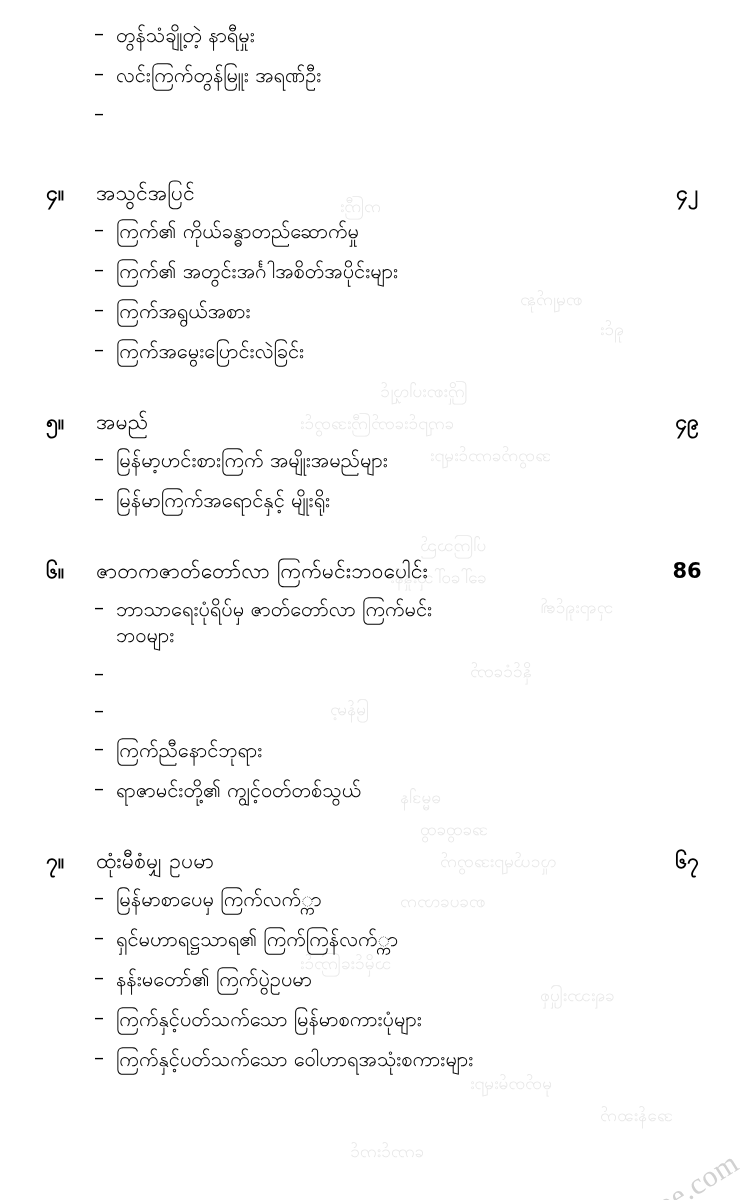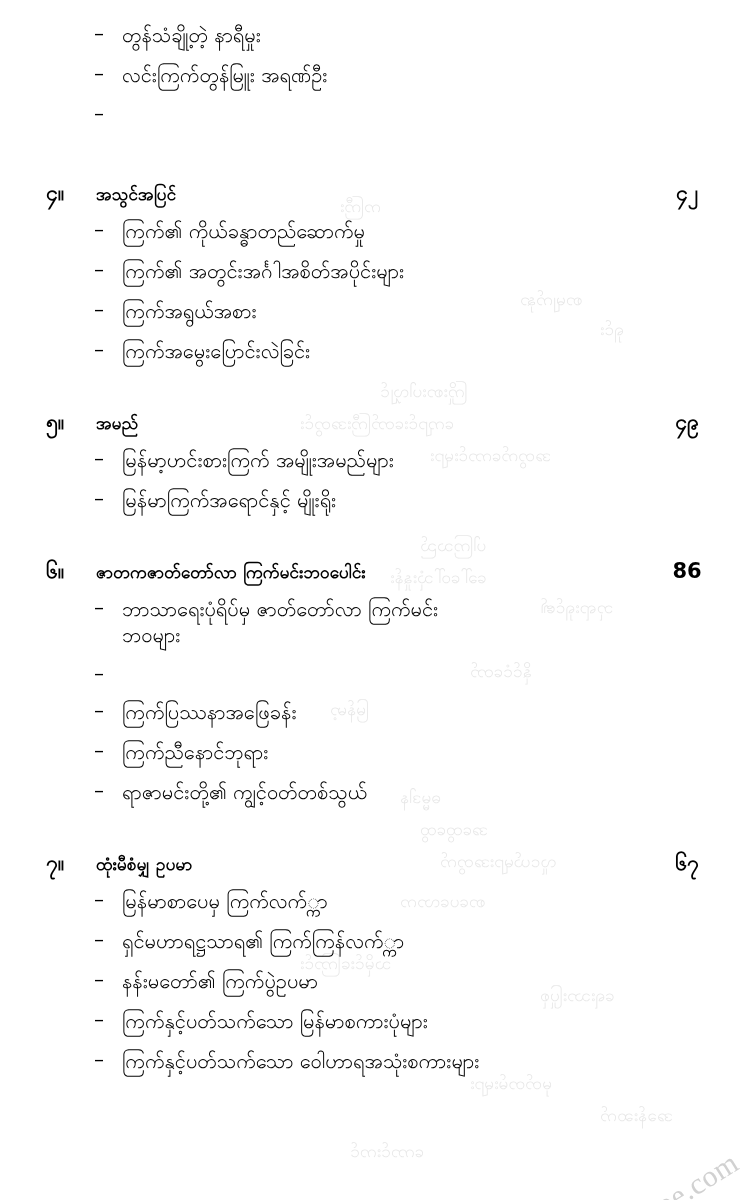--- a/index.html
+++ b/index.html
@@ -79,38 +79,37 @@
   .dash {
     width: 22px;
     flex: 0 0 22px;
     font-size: 20px;
     line-height: 1.16;
   }
   .sub-text {
     flex: 1 1 auto;
     font-size: 20px;
     line-height: 1.3;
-    margin-left: 6px;
   }
 
   .chapter-row {
     display: flex;
     align-items: baseline;
     font-weight: bold;
     margin: 0 0 8px 0;
   }
   .chapter-num {
     flex: 0 0 50px;
     font-size: 21px;
     font-weight: bold;
   }
   .chapter-title {
     flex: 1 1 auto;
-    font-size: 17px;
-    font-weight: bold;
+    font-size: 21px;
+    font-weight: normal;
     letter-spacing: 0.2px;
   }
   .chapter-page {
     flex: 0 0 auto;
     font-size: 21px;
     font-weight: bold;
     text-align: center;
     min-width: 46px;
   }
 
@@ -222,21 +221,20 @@
     <ul class="sub-list">
       <li class="sub-item" style="padding-right:260px;">
         <span class="dash">–</span>
         <span class="sub-text">ဘာသာရေးပုံရိပ်မှ ဇာတ်တော်လာ ကြက်မင်းဘဝများ</span>
       </li>
       <li class="sub-item">
         <span class="dash">–</span>
       </li>
       <li class="sub-item">
         <span class="dash">–</span>
-        <span class="sub-text">ကြက်ပြဿနာအဖြေခန်း</span>
       </li>
       <li class="sub-item">
         <span class="dash">–</span>
         <span class="sub-text">ကြက်ညီနောင်ဘုရား</span>
       </li>
       <li class="sub-item">
         <span class="dash">–</span>
         <span class="sub-text">ရာဇာမင်းတို့၏ ကျွင့်ဝတ်တစ်သွယ်</span>
       </li>
     </ul>

